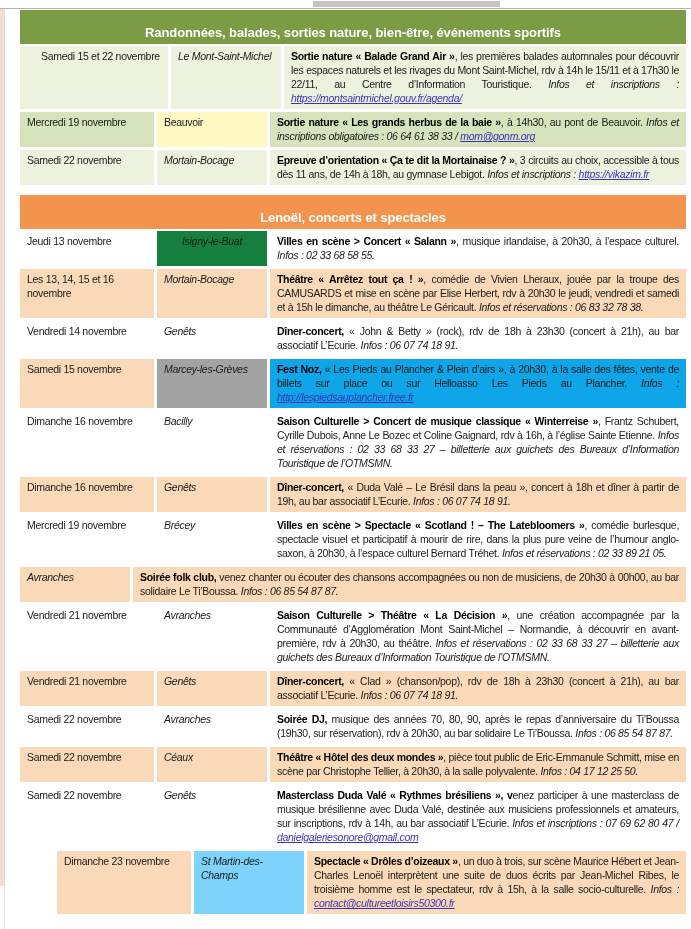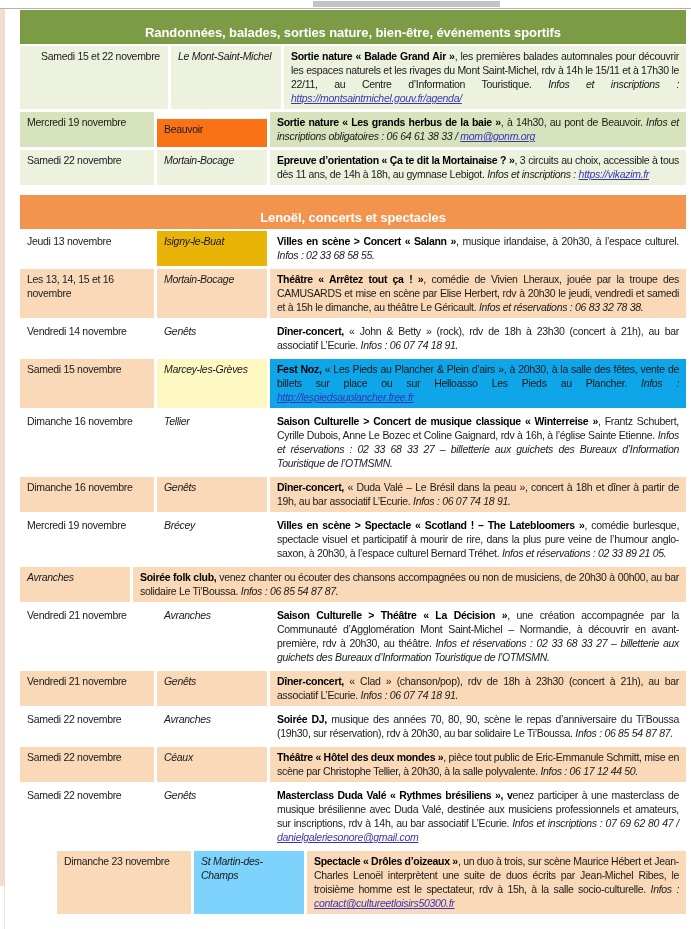--- a/index.html
+++ b/index.html
@@ -52,57 +52,57 @@
   <div class="section">
     <div class="sec-header" style="background: rgb(124, 155, 69);">Randonnées, balades, sorties nature, bien-être, événements sportifs</div>
     <div>
         <div class="trow">
           <div class="cell date" style="background: rgb(237, 242, 222); padding-left: 21px;">Samedi 15 et 22 novembre</div>
           <div class="cell loc it" style="background: rgb(237, 242, 222);">Le Mont-Saint-Michel</div>
           <div class="cell desc" style="background: rgb(237, 242, 222);"><span class="b">Sortie nature « Balade Grand Air »</span><span>, les premières balades automnales pour découvrir les espaces naturels et les rivages du Mont Saint-Michel, rdv à 14h le 15/11 et à 17h30 le 22/11, au Centre d’Information Touristique. </span><span class="it">Infos et inscriptions : </span><a class="lnk" style="color: rgb(59, 53, 181);">https://montsaintmichel.gouv.fr/agenda/</a></div>
         </div>
         <div class="trow">
           <div class="cell date" style="background: rgb(215, 227, 188);">Mercredi 19 novembre</div>
-          <div class="cell loc" style="background: #f97316; margin-top: 7px;">Beauvoir</div>
+          <div class="cell loc" style="background: #fef9c3;">Beauvoir</div>
           <div class="cell desc" style="background: rgb(215, 227, 188);"><span class="b">Sortie nature « Les grands herbus de la baie »</span><span>, à 14h30, au pont de Beauvoir. </span><span class="it">Infos et inscriptions obligatoires : 06 64 61 38 33 / </span><a class="lnk" style="color: rgb(59, 53, 181);">mom@gonm.org</a></div>
         </div>
         <div class="trow">
           <div class="cell date" style="background: rgb(237, 242, 222);">Samedi 22 novembre</div>
           <div class="cell loc it" style="background: rgb(237, 242, 222);">Mortain-Bocage</div>
           <div class="cell desc" style="background: rgb(237, 242, 222);"><span class="b">Epreuve d’orientation « Ça te dit la Mortainaise ? »</span><span>, 3 circuits au choix, accessible à tous dès 11 ans, de 14h à 18h, au gymnase Lebigot. </span><span class="it">Infos et inscriptions : </span><a class="lnk" style="color: rgb(59, 53, 181);">https://vikazim.fr</a></div>
         </div>
       </div>
   </div>
 
   <div class="section">
     <div class="sec-header" style="background: rgb(242, 148, 78);">Lenoël, concerts et spectacles</div>
     <div>
         <div class="trow">
           <div class="cell date" style="background: rgb(255, 255, 255);">Jeudi 13 novembre</div>
-          <div class="cell loc it" style="background: #eab308;">Isigny-le-Buat</div>
+          <div class="cell loc it" style="background: #15803d; text-align: center;">Isigny-le-Buat</div>
           <div class="cell desc" style="background: rgb(255, 255, 255);"><span class="b">Villes en scène &gt; Concert « Salann »</span><span>, musique irlandaise, à 20h30, à l’espace culturel. </span><span class="it">Infos : 02 33 68 58 55.</span></div>
         </div>
         <div class="trow">
           <div class="cell date" style="background: rgb(250, 217, 184);">Les 13, 14, 15 et 16 novembre</div>
           <div class="cell loc it" style="background: rgb(250, 217, 184);">Mortain-Bocage</div>
           <div class="cell desc" style="background: rgb(250, 217, 184);"><span class="b">Théâtre « Arrêtez tout ça ! »</span><span>, comédie de Vivien Lheraux, jouée par la troupe des CAMUSARDS et mise en scène par Elise Herbert, rdv à 20h30 le jeudi, vendredi et samedi et à 15h le dimanche, au théâtre Le Géricault. </span><span class="it">Infos et réservations : 06 83 32 78 38.</span></div>
         </div>
         <div class="trow">
           <div class="cell date" style="background: rgb(255, 255, 255);">Vendredi 14 novembre</div>
           <div class="cell loc it" style="background: rgb(255, 255, 255);">Genêts</div>
           <div class="cell desc" style="background: rgb(255, 255, 255);"><span class="b">Dîner-concert,</span><span> « John &amp; Betty » (rock), rdv de 18h à 23h30 (concert à 21h), au bar associatif L’Ecurie. </span><span class="it">Infos : 06 07 74 18 91.</span></div>
         </div>
         <div class="trow">
           <div class="cell date" style="background: rgb(250, 217, 184);">Samedi 15 novembre</div>
-          <div class="cell loc it" style="background: #fef9c3;">Marcey-les-Grèves</div>
+          <div class="cell loc it" style="background: #a3a3a3;">Marcey-les-Grèves</div>
           <div class="cell desc" style="background: #0ea5e9;"><span class="b">Fest Noz,</span><span> « Les Pieds au Plancher &amp; Plein d’airs », à 20h30, à la salle des fêtes, vente de billets sur place ou sur Helloasso Les Pieds au Plancher. </span><span class="it">Infos : </span><a class="lnk" style="color: rgb(59, 53, 181);">http://lespiedsauplancher.free.fr</a></div>
         </div>
         <div class="trow">
           <div class="cell date" style="background: rgb(255, 255, 255);">Dimanche 16 novembre</div>
-          <div class="cell loc it" style="background: rgb(255, 255, 255);">Tellier</div>
+          <div class="cell loc it" style="background: rgb(255, 255, 255);">Bacilly</div>
           <div class="cell desc" style="background: rgb(255, 255, 255);"><span class="b">Saison Culturelle &gt; Concert de musique classique « Winterreise »</span><span>, Frantz Schubert, Cyrille Dubois, Anne Le Bozec et Coline Gaignard, rdv à 16h, à l’église Sainte Etienne. </span><span class="it">Infos et réservations : 02 33 68 33 27 – billetterie aux guichets des Bureaux d’Information Touristique de l’OTMSMN.</span></div>
         </div>
         <div class="trow">
           <div class="cell date" style="background: rgb(250, 217, 184);">Dimanche 16 novembre</div>
           <div class="cell loc it" style="background: rgb(250, 217, 184);">Genêts</div>
           <div class="cell desc" style="background: rgb(250, 217, 184);"><span class="b">Dîner-concert,</span><span> « Duda Valé – Le Brésil dans la peau », concert à 18h et dîner à partir de 19h, au bar associatif L’Ecurie. </span><span class="it">Infos : 06 07 74 18 91.</span></div>
         </div>
         <div class="trow">
           <div class="cell date" style="background: rgb(255, 255, 255);">Mercredi 19 novembre</div>
           <div class="cell loc it" style="background: rgb(255, 255, 255);">Brécey</div>
@@ -118,26 +118,26 @@
           <div class="cell desc" style="background: rgb(255, 255, 255);"><span class="b">Saison Culturelle &gt; Théâtre « La Décision »</span><span>, une création accompagnée par la Communauté d’Agglomération Mont Saint-Michel – Normandie, à découvrir en avant-première, rdv à 20h30, au théâtre. </span><span class="it">Infos et réservations : 02 33 68 33 27 – billetterie aux guichets des Bureaux d’Information Touristique de l’OTMSMN.</span></div>
         </div>
         <div class="trow">
           <div class="cell date" style="background: rgb(250, 217, 184);">Vendredi 21 novembre</div>
           <div class="cell loc it" style="background: rgb(250, 217, 184);">Genêts</div>
           <div class="cell desc" style="background: rgb(250, 217, 184);"><span class="b">Dîner-concert,</span><span> « Clad » (chanson/pop), rdv de 18h à 23h30 (concert à 21h), au bar associatif L’Ecurie. </span><span class="it">Infos : 06 07 74 18 91.</span></div>
         </div>
         <div class="trow">
           <div class="cell date" style="background: rgb(255, 255, 255);">Samedi 22 novembre</div>
           <div class="cell loc it" style="background: rgb(255, 255, 255);">Avranches</div>
-          <div class="cell desc" style="background: rgb(255, 255, 255);"><span class="b">Soirée DJ,</span><span> musique des années 70, 80, 90, scène le repas d’anniversaire du Ti’Boussa (19h30, sur réservation), rdv à 20h30, au bar solidaire Le Ti’Boussa. </span><span class="it">Infos : 06 85 54 87 87.</span></div>
+          <div class="cell desc" style="background: rgb(255, 255, 255);"><span class="b">Soirée DJ,</span><span> musique des années 70, 80, 90, après le repas d’anniversaire du Ti’Boussa (19h30, sur réservation), rdv à 20h30, au bar solidaire Le Ti’Boussa. </span><span class="it">Infos : 06 85 54 87 87.</span></div>
         </div>
         <div class="trow">
           <div class="cell date" style="background: rgb(250, 217, 184);">Samedi 22 novembre</div>
           <div class="cell loc it" style="background: rgb(250, 217, 184);">Céaux</div>
-          <div class="cell desc" style="background: rgb(250, 217, 184);"><span class="b">Théâtre « Hôtel des deux mondes »</span><span>, pièce tout public de Eric-Emmanule Schmitt, mise en scène par Christophe Tellier, à 20h30, à la salle polyvalente. </span><span class="it">Infos : 06 17 12 44 50.</span></div>
+          <div class="cell desc" style="background: rgb(250, 217, 184);"><span class="b">Théâtre « Hôtel des deux mondes »</span><span>, pièce tout public de Eric-Emmanule Schmitt, mise en scène par Christophe Tellier, à 20h30, à la salle polyvalente. </span><span class="it">Infos : 04 17 12 25 50.</span></div>
         </div>
         <div class="trow">
           <div class="cell date" style="background: rgb(255, 255, 255);">Samedi 22 novembre</div>
           <div class="cell loc it" style="background: rgb(255, 255, 255);">Genêts</div>
           <div class="cell desc" style="background: rgb(255, 255, 255);"><span class="b">Masterclass Duda Valé « Rythmes brésiliens », v</span><span>enez participer à une masterclass de musique brésilienne avec Duda Valé, destinée aux musiciens professionnels et amateurs, sur inscriptions, rdv à 14h, au bar associatif L’Ecurie. </span><span class="it">Infos et inscriptions : 07 69 62 80 47 / </span><a class="lnk" style="color: rgb(59, 53, 181);">danielgaleriesonore@gmail.com</a></div>
         </div>
         <div class="trow">
           <div class="cell date" style="background: rgb(250, 217, 184); margin-left: 37px;">Dimanche 23 novembre</div>
           <div class="cell loc it" style="background: #7dd3fc;">St Martin-des-Champs</div>
           <div class="cell desc" style="background: rgb(250, 217, 184);"><span class="b">Spectacle « Drôles d’oizeaux »</span><span>, un duo à trois, sur scène Maurice Hébert et Jean-Charles Lenoël interprètent une suite de duos écrits par Jean-Michel Ribes, le troisième homme est le spectateur, rdv à 15h, à la salle socio-culturelle. </span><span class="it">Infos : </span><a class="lnk" style="color: rgb(59, 53, 181);">contact@cultureetloisirs50300.fr</a></div>

